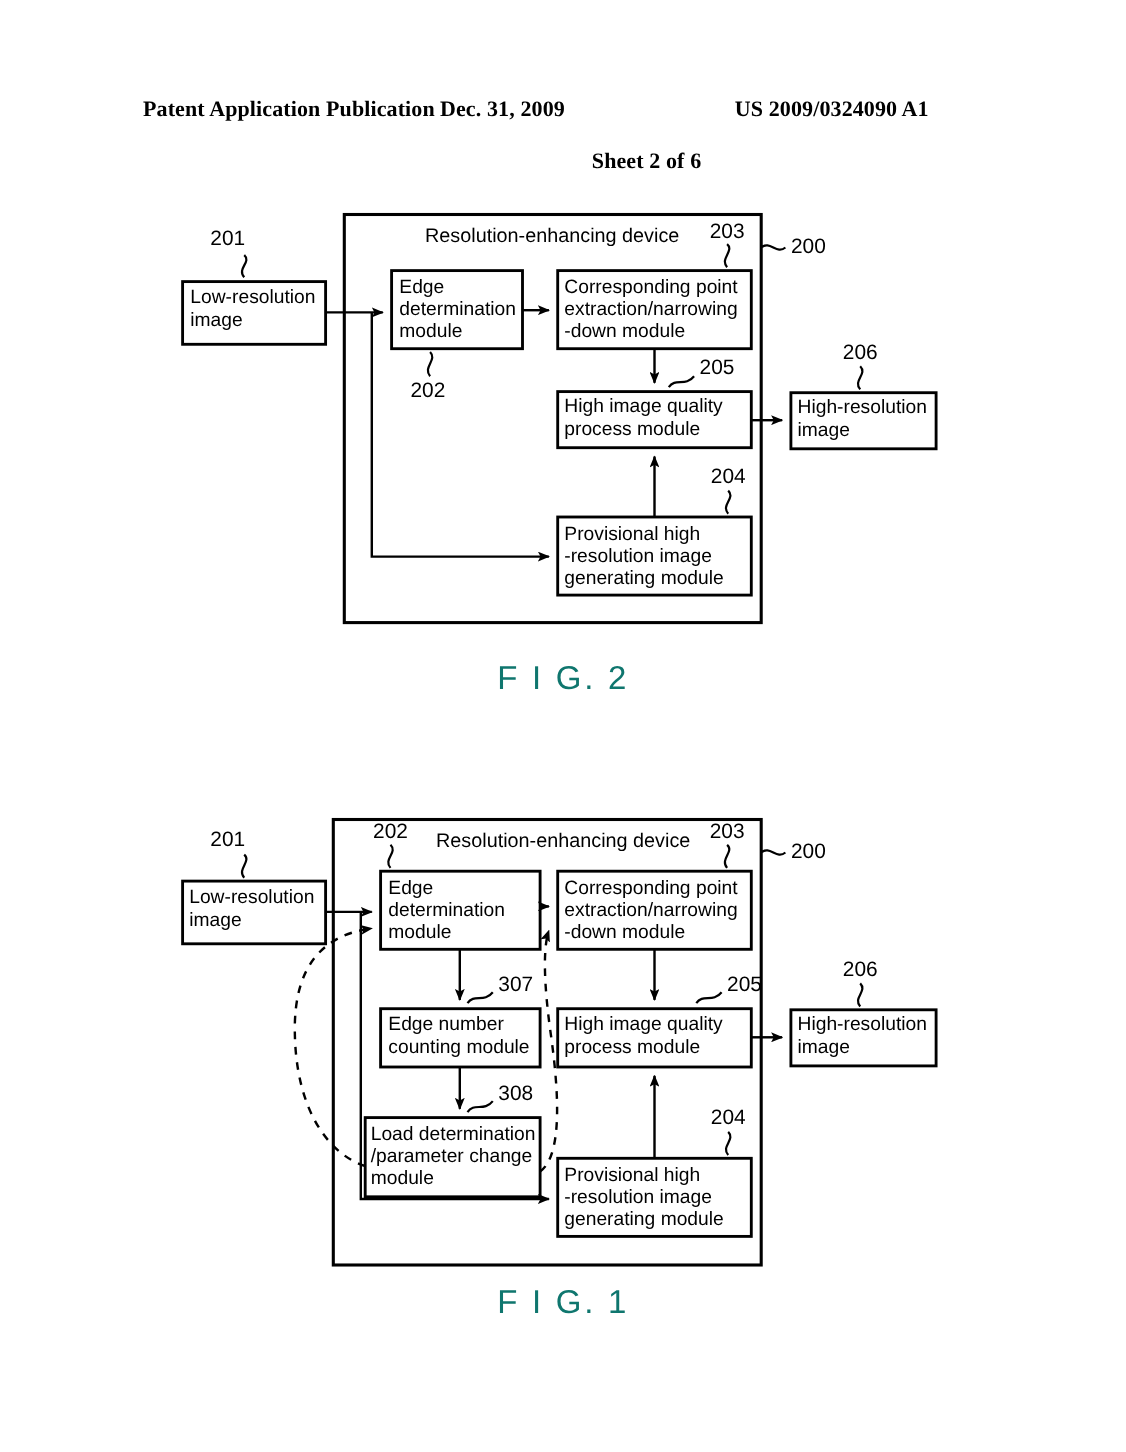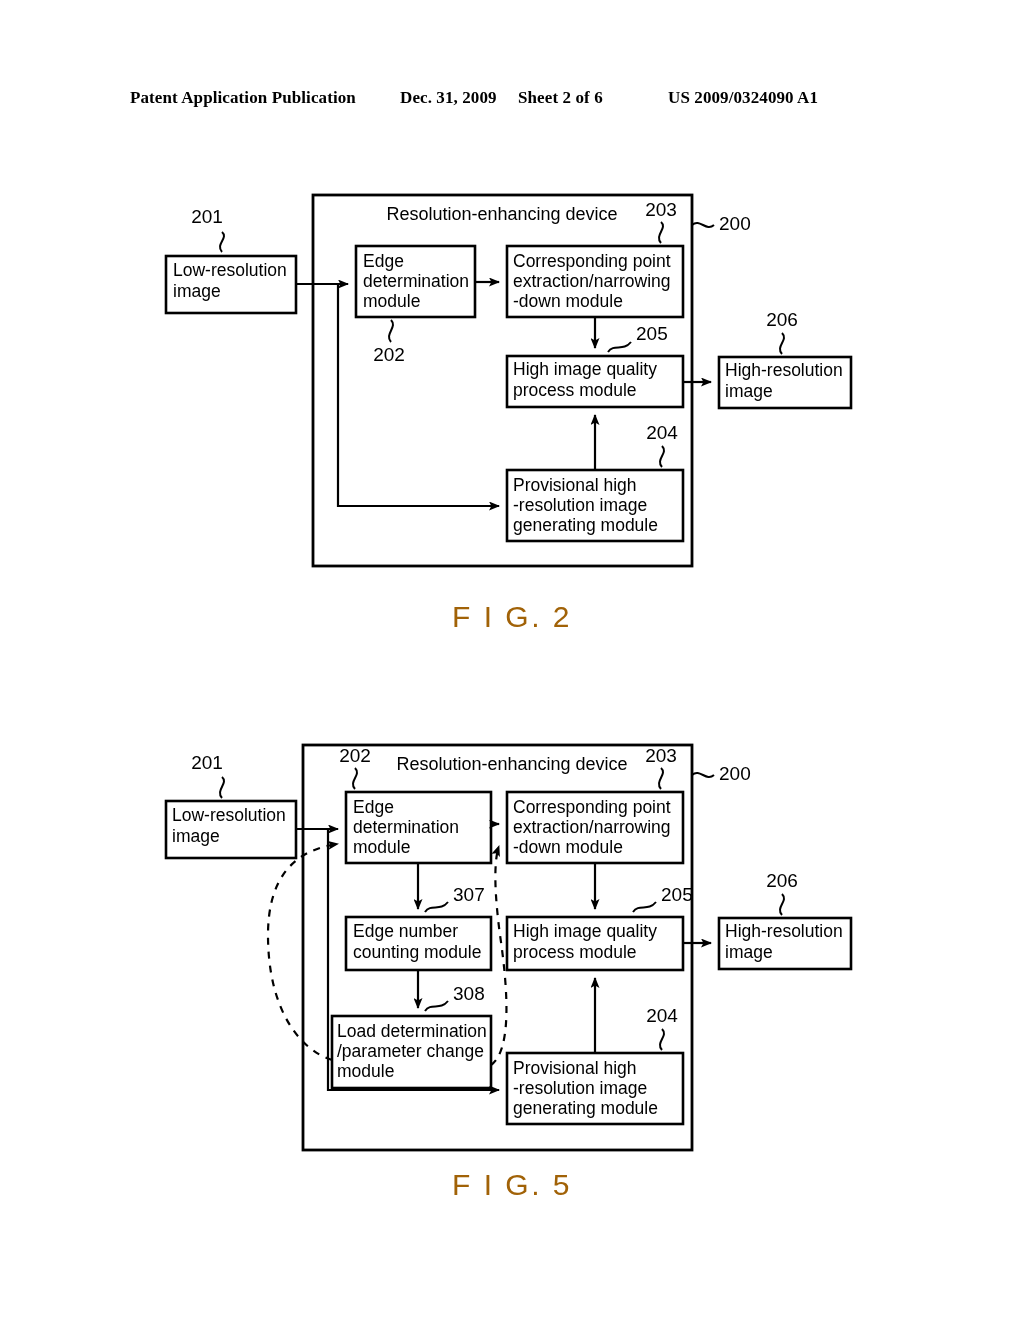--- a/index.html
+++ b/index.html
@@ -21,27 +21,27 @@
   #patent-header {
     position: absolute;
     left: 0;
     top: 88px;
     width: 1024px;
     height: 26px;
     display: flex;
     align-items: baseline;
     font-family: "Liberation Serif", serif;
     font-weight: bold;
-    font-size: 17px;
+    font-size: 20px;
     letter-spacing: 0.1px;
     white-space: nowrap;
   }
   #patent-header .hdr-pub   { position: absolute; left: 130px; }
   #patent-header .hdr-date  { position: absolute; left: 400px; }
-  #patent-header .hdr-sheet { position: absolute; left: 518px; }
+  #patent-header .hdr-sheet { position: absolute; left: 538px; margin-top: 48px; }
   #patent-header .hdr-num   { position: absolute; left: 668px; }
 
   
   .figure {
     position: absolute;
     left: 0;
     width: 1024px;
   }
   #figure-2 { top: 170px;  height: 480px; }
   #figure-3 { top: 720px;  height: 500px; }
@@ -94,21 +94,21 @@
   text.device-title { font-size: 18px; }
 
   
   .fig-caption {
     position: absolute;
     width: 1024px;
     text-align: center;
     font-family: "Liberation Sans", sans-serif;
     font-size: 30px;
     letter-spacing: 2.5px;
-    color: #a16207;
+    color: #0f766e;
   }
   #fig2-caption { top: 600px; }
   #fig3-caption { top: 1168px; }
 </style>
 </head>
 <body>
 
 <div id="patent-header">
   <span class="hdr-pub">Patent Application Publication</span>
   <span class="hdr-date">Dec. 31, 2009</span>
@@ -268,13 +268,13 @@
     <path class="conn-dashed" d="M491,345 C512,330 508,270 500,215 C494,170 494,140 499,126" marker-end="url(#arrow3)"></path>
 
     <path class="conn" d="M595,143 L595,189" marker-end="url(#arrow3)"></path>
 
     <path class="conn" d="M595,333 L595,258" marker-end="url(#arrow3)"></path>
 
     <path class="conn" d="M683,223 L711,223" marker-end="url(#arrow3)"></path>
   </svg>
 </div>
 
-<div class="fig-caption" id="fig3-caption">F I G. 5</div>
+<div class="fig-caption" id="fig3-caption">F I G. 1</div>
 
 </body></html>

